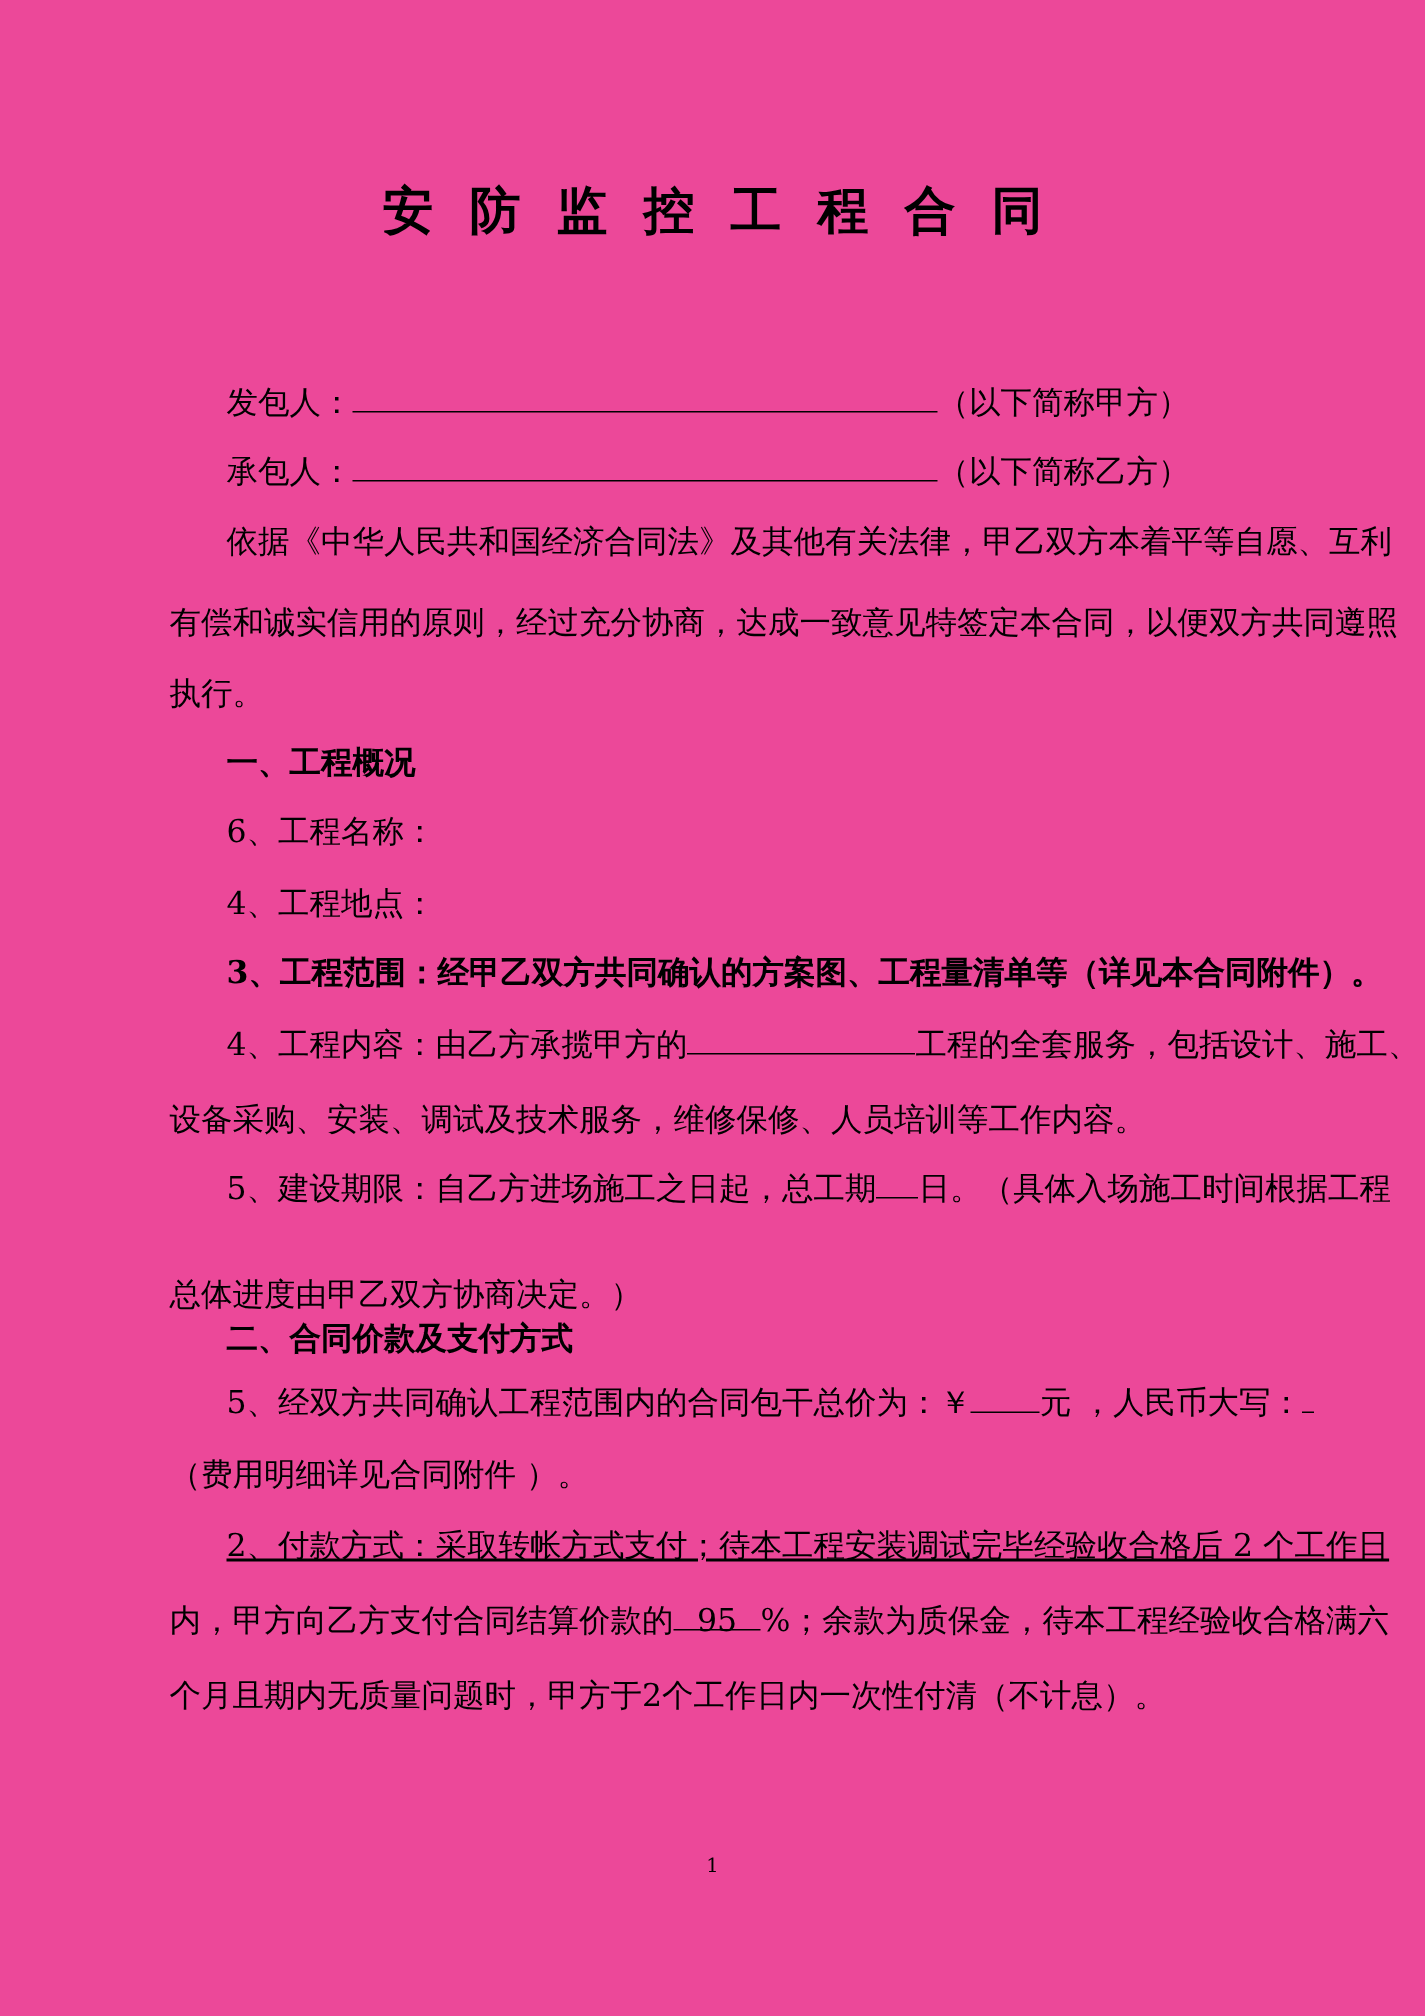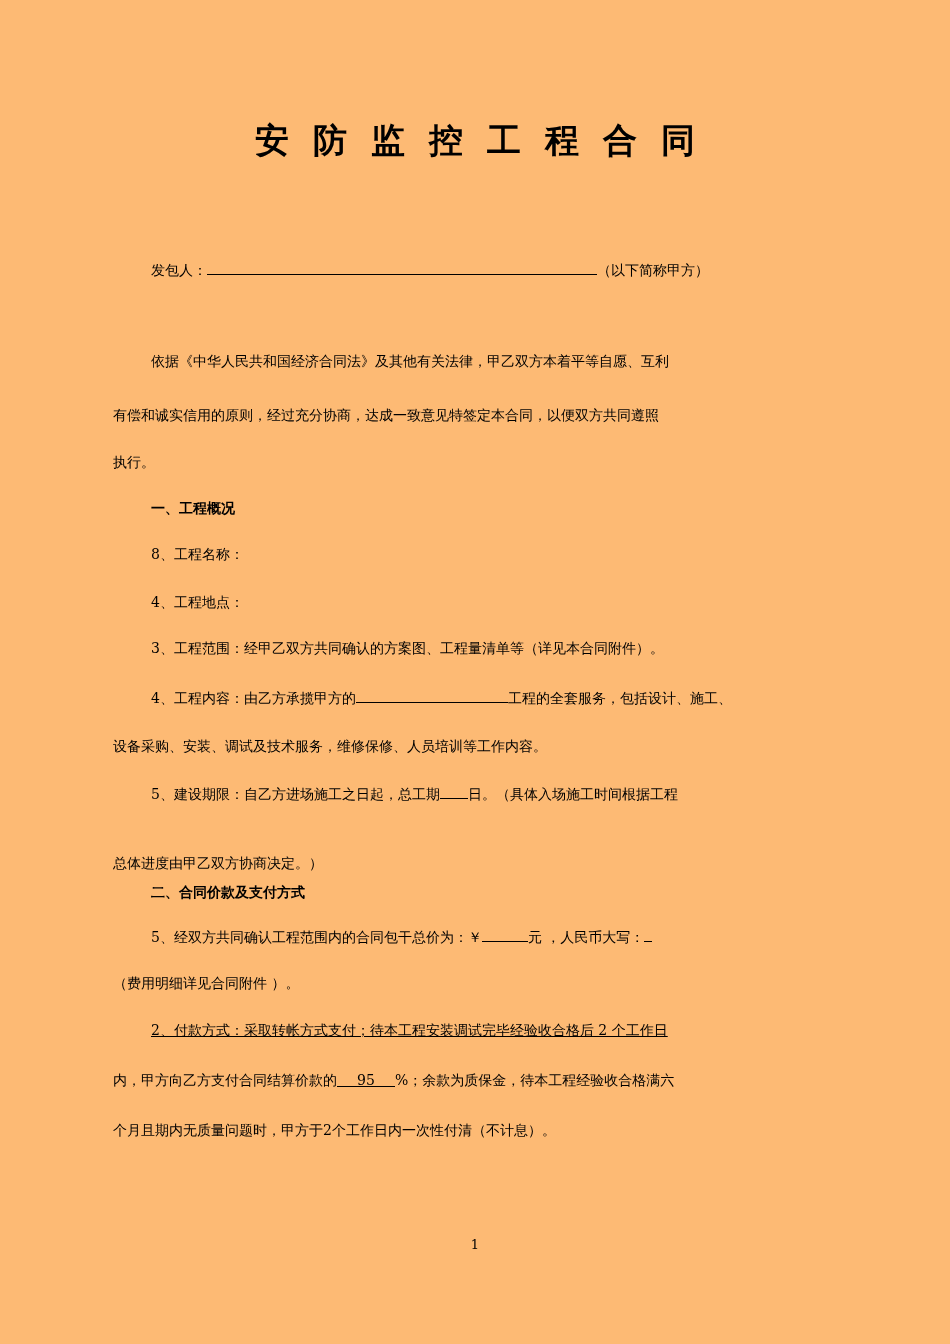--- a/index.html
+++ b/index.html
@@ -1,30 +1,30 @@
 <!DOCTYPE html>
 <html><head>
   <meta charset="utf-8">
   <style>
     html, body { margin: 0; padding: 0; background: #ffffff; }
     body {
       width: 950px; height: 1344px; position: relative; overflow: hidden;
       font-family: "DejaVu Serif", "Liberation Serif", serif;
       color: #000000;
     }
-    .page { position: absolute; left: 0; top: 0; width: 950px; height: 1344px; background: #fdba74; }
+    .page { position: absolute; left: 0; top: 0; width: 950px; height: 1344px; background: #ec4899; }
     .title {
       position: absolute; left: 0; top: 118px; width: 950px; text-align: center;
       font-family: "DejaVu Sans", "Liberation Sans", sans-serif;
       font-size: 34px; font-weight: bold; letter-spacing: 24px; padding-left: 24px;
       box-sizing: border-box;
     }
     .line {
       position: absolute; left: 113px; width: 740px;
-      font-size: 14px; line-height: 24px; white-space: nowrap;
+      font-size: 21px; line-height: 24px; white-space: nowrap;
     }
     .indent { left: 151px; }
     .heading {
       font-family: "DejaVu Sans", "Liberation Sans", sans-serif; font-weight: bold;
     }
     .blank {
       display: inline-block; border-bottom: 1.5px solid #000; height: 18px;
       vertical-align: baseline; text-align: center;
     }
     .pagenum {
@@ -36,29 +36,32 @@
 <body>
 
 <div class="page">
 
   <div class="title">安防监控工程合同</div>
 
   <div class="line indent" style="top:256px;">
     <span>发包人：</span><span class="blank" style="width:390px;"></span><span>（以下简称甲方）</span>
   </div>
 
+  <div class="line indent" style="top:302px;">
+    <span>承包人：</span><span class="blank" style="width:390px;"></span><span>（以下简称乙方）</span>
+  </div>
 
   <div class="line indent" style="top:349px;">依据《中华人民共和国经济合同法》及其他有关法律，甲乙双方本着平等自愿、互利</div>
   <div class="line" style="top:403px;">有偿和诚实信用的原则，经过充分协商，达成一致意见特签定本合同，以便双方共同遵照</div>
   <div class="line" style="top:450px;">执行。</div>
 
   <div class="line indent heading" style="top:496px;">一、工程概况</div>
-  <div class="line indent" style="top:542px;">8、工程名称：</div>
+  <div class="line indent" style="top:542px;">6、工程名称：</div>
   <div class="line indent" style="top:590px;">4、工程地点：</div>
-  <div class="line indent" style="top:636px;">3、工程范围：经甲乙双方共同确认的方案图、工程量清单等（详见本合同附件）。</div>
+  <div class="line indent" style="top:636px;font-weight:bold;">3、工程范围：经甲乙双方共同确认的方案图、工程量清单等（详见本合同附件）。</div>
 
   <div class="line indent" style="top:684px;">
     <span>4、工程内容：由乙方承揽甲方的</span><span class="blank" style="width:152px;"></span><span>工程的全套服务，包括设计、施工、</span>
   </div>
   <div class="line" style="top:734px;">设备采购、安装、调试及技术服务，维修保修、人员培训等工作内容。</div>
 
   <div class="line indent" style="top:780px;">
     <span>5、建设期限：自乙方进场施工之日起，总工期</span><span class="blank" style="width:28px;"></span><span>日。（具体入场施工时间根据工程</span>
   </div>
   <div class="line" style="top:851px;">总体进度由甲乙双方协商决定。）</div>

